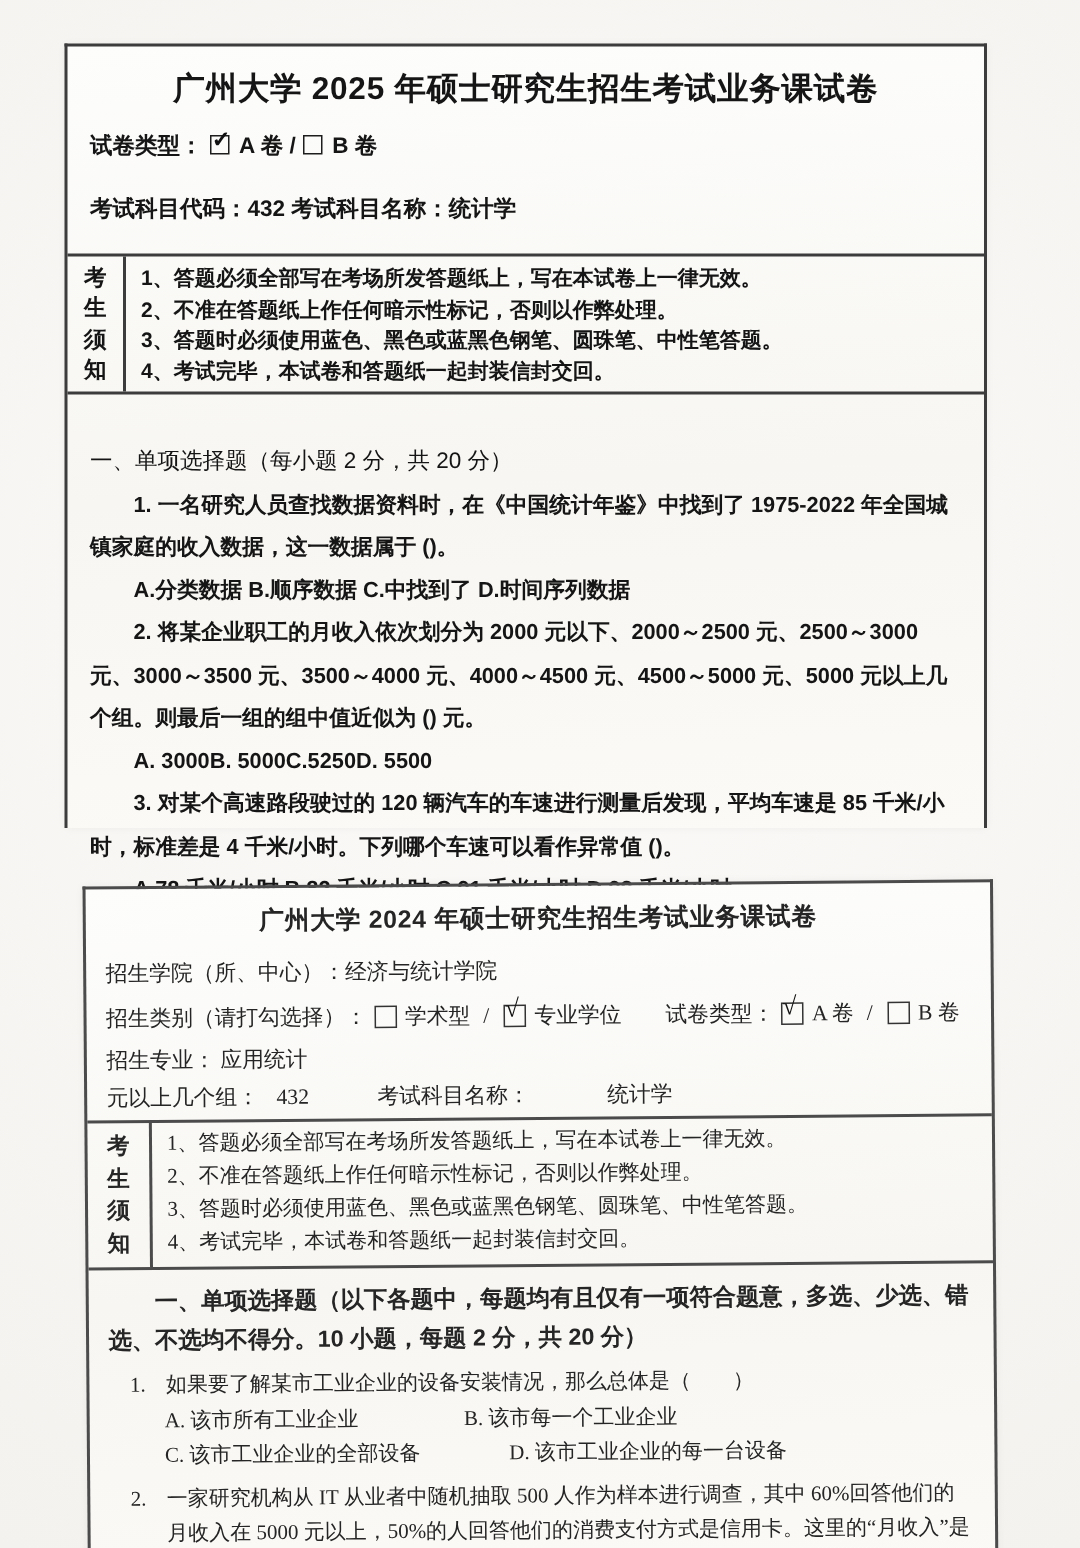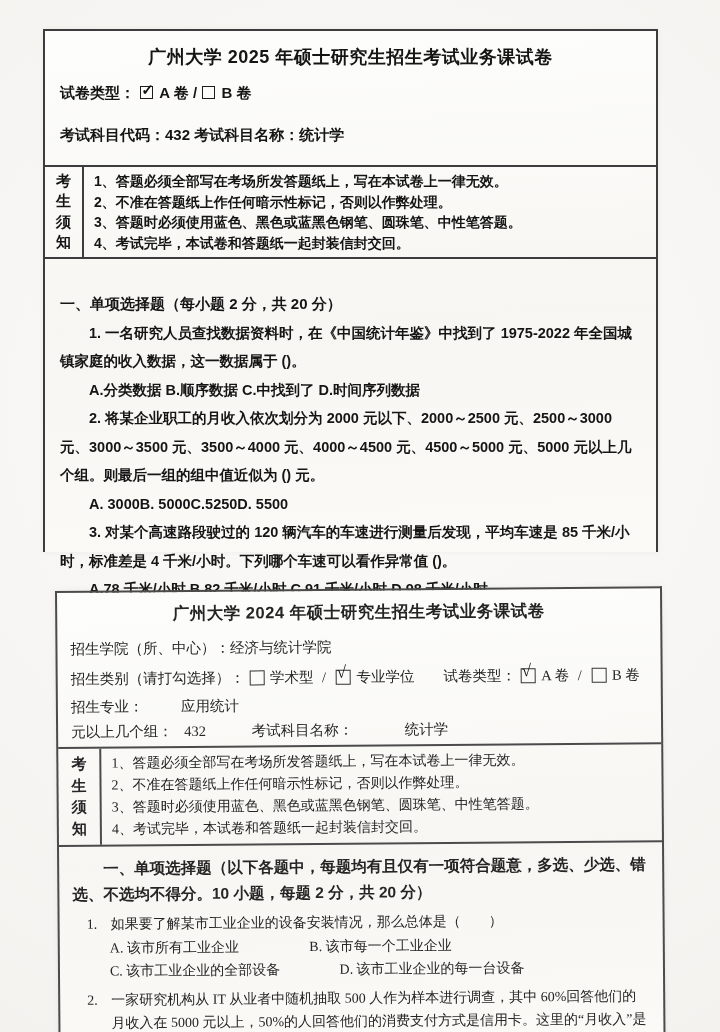--- a/index.html
+++ b/index.html
@@ -17,21 +17,21 @@
   }
 
   
   #doc2025 {
     left:43px; top:29px; width:615px; height:523px;
     border:2px solid #3c3c3c; border-bottom:0;
     color:#151515;
   }
   #doc2025 .title {
     text-align:center; padding-top:14px;
-    font-size:18px; font-weight:700; letter-spacing:0.5px;
+    font-size:21px; font-weight:700; letter-spacing:0.5px;
   }
   #doc2025 .hline { padding:0 15px; font-size:15px; font-weight:700; }
   #doc2025 .type-line { margin-top:15px; }
   #doc2025 .subject-line { margin-top:23px; padding-bottom:20px; }
 
   .cb {
     display:inline-block; position:relative;
     width:13px; height:13px; border:1.7px solid #1d1d1d;
     vertical-align:-1px; margin:0 2px 0 1px; background:transparent;
   }
@@ -46,21 +46,21 @@
   #doc2025 .notice { border-top:2px solid #3c3c3c; border-bottom:2px solid #3c3c3c; }
   .notice-label {
     display:flex; flex-direction:column; align-items:center; justify-content:space-evenly;
     padding:3px 0;
   }
   #doc2025 .notice-label { width:39px; border-right:2px solid #3c3c3c; font-weight:700; font-size:15px; }
   .notice-items { flex:1; padding:4px 10px; }
   #doc2025 .notice-item { font-size:14px; font-weight:600; line-height:20.5px; }
 
   #doc2025 .questions { padding:31px 15px 0; font-size:14.5px; font-weight:600; line-height:28.5px; }
-  #doc2025 .q-heading { font-weight:700; font-size:15px; }
+  #doc2025 .q-heading { font-weight:400; font-size:15px; }
   #doc2025 .q { text-indent:2em; }
   #doc2025 .opts { padding-left:2em; }
 
   
   #doc2024 {
     left:55px; top:591px; width:607px; height:475px;
     border:2px solid #4b4b4b; border-bottom:0;
     color:#252525;
     font-family:"Liberation Serif", serif;
     transform:rotate(-0.45deg); transform-origin:0 0;
@@ -69,21 +69,21 @@
     text-align:center; padding-top:11px;
     font-size:16.5px; font-weight:600; letter-spacing:0.5px;
     font-family:"Liberation Sans", sans-serif;
   }
   #doc2024 .hline { padding:0 13px; font-size:14.5px; }
   #doc2024 .college-line { margin-top:14px; }
   #doc2024 .category-line { margin-top:11px; }
   #doc2024 .sep { margin:0 5px; }
   #doc2024 .gap-lg { display:inline-block; width:22px; }
   #doc2024 .major-line { margin-top:9px; }
-  #doc2024 .major-val { margin-left:34px; }
+  #doc2024 .major-val { }
   #doc2024 .code-line { margin-top:6px; padding-bottom:5px; }
   #doc2024 .code-val { margin-left:8px; }
   #doc2024 .name-label { margin-left:42px; }
   #doc2024 .name-val { margin-left:48px; }
   #doc2024 .notice { border-top:2px solid #4b4b4b; border-bottom:2px solid #4b4b4b; }
   #doc2024 .notice-label { width:43px; border-right:2px solid #4b4b4b; font-size:15px; font-weight:600; }
   #doc2024 .notice-item { font-size:14px; line-height:22px; }
 
   #doc2024 .q-heading {
     font-family:"Liberation Sans", sans-serif;

